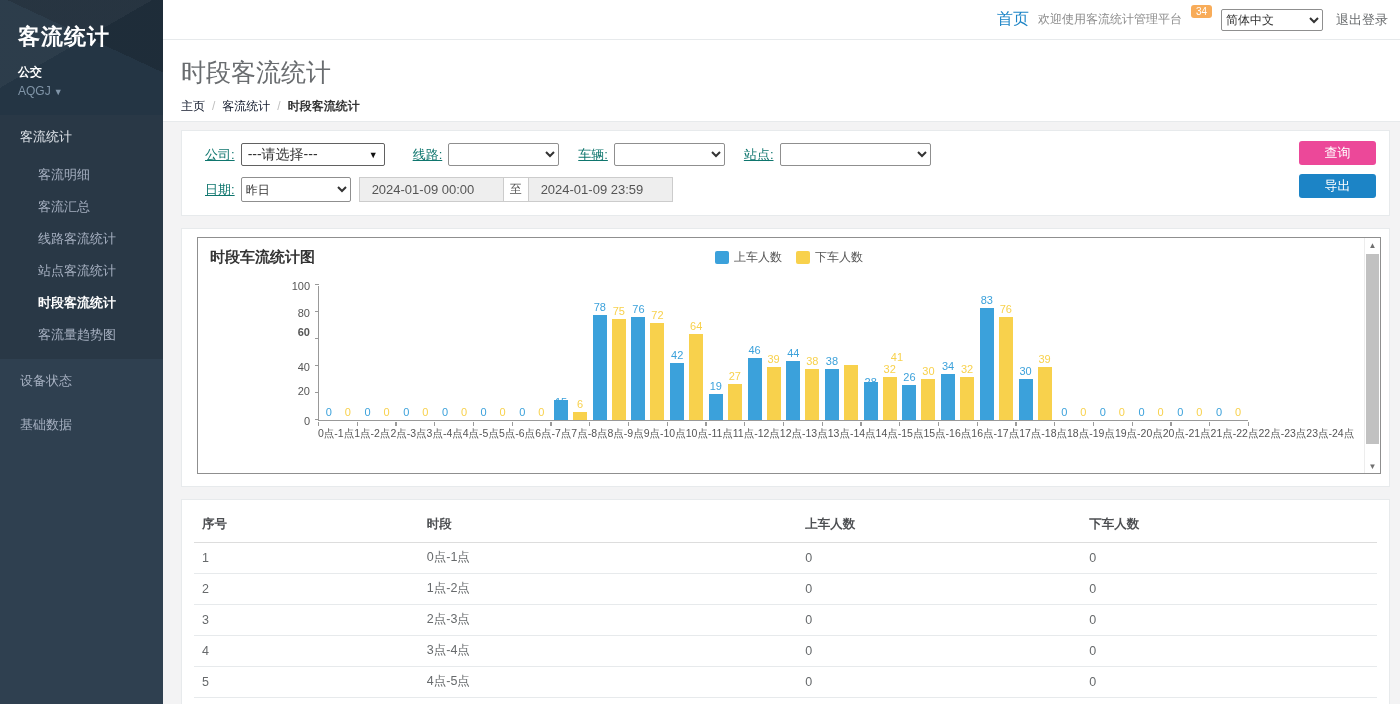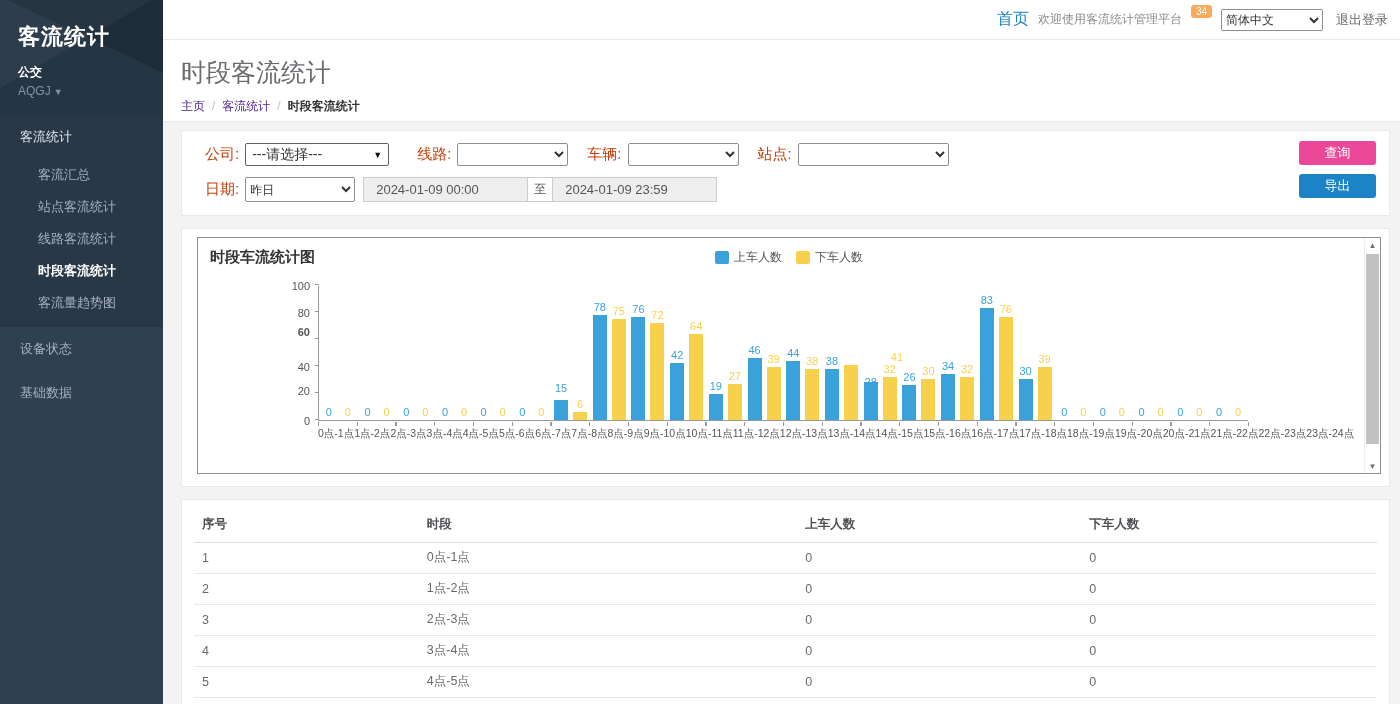--- a/index.html
+++ b/index.html
@@ -33,40 +33,40 @@
   .notif-badge { background:#f8ac59; color:#fff; font-size:10px; padding:1px 5px;
     border-radius:3px; position:relative; top:-8px; }
   .lang-select { width:102px; height:22px; font-size:12px; color:#333;
     border:1px solid #8f8f8f; border-radius:2px; background:#fff;
     font-family:"Liberation Sans","DejaVu Sans",sans-serif; }
   .logout-link { color:#676a6c; font-size:13px; cursor:pointer; margin-left:4px; }
 
   .page-heading { background:#fff; padding:16px 0 13px 18px; border-bottom:1px solid #e7eaec; height:82px; }
   .page-title { font-size:25px; font-weight:400; color:#696c6f; }
   .breadcrumb { margin-top:9px; font-size:12px; color:#676a6c; }
-  .breadcrumb .crumb { color:#4c1d95; cursor:pointer; }
+  .breadcrumb .crumb { color:#0f172a; cursor:pointer; }
   .breadcrumb .sep { color:#c0c0c0; padding:0 7px; }
   .breadcrumb .crumb.current { font-weight:bold; color:#333; cursor:default; }
 
   
   .filter-panel { margin:8px 10px 0 18px; background:#fff; border:1px solid #e7eaec;
     padding:12px 12px 13px 23px; position:relative; }
   .filter-row { display:flex; align-items:center; }
   .filter-row + .filter-row { margin-top:11px; }
-  .f-label { font-size:15px; color:#c2410c; margin-right:6px; }
+  .f-label { font-size:13px; color:#0f766e; margin-right:6px;text-decoration:underline; }
   .sel-fake { width:144px; height:23px; border:1px solid #616161; border-radius:2px; background:#fff;
     display:flex; align-items:center; justify-content:space-between; padding:0 6px; cursor:pointer; }
   .sel-fake .sel-text { font-size:14px; color:#333; }
   .sel-fake .caret-down { font-size:9px; color:#111; }
   .f-select { height:23px; border:1px solid #8f8f8f; border-radius:2px; background:#fff;
     font-size:12px; color:#333; font-family:"Liberation Sans","DejaVu Sans",sans-serif; }
   .w111 { width:111px; } .w151 { width:151px; }
   .gap28 { margin-left:28px; } .gap19 { margin-left:19px; }
   .date-select { width:110px; height:25px; }
-  .date-input { width:164px; height:25px; background:#eee; border:1px solid #ccc;
+  .date-input { width:144px; height:25px; background:#eee; border:1px solid #ccc;
     color:#555; font-size:13px; padding:0 0 0 12px;
     font-family:"Liberation Sans","DejaVu Sans",sans-serif; }
   .date-input.from { margin-left:8px; border-right:none; }
   .date-sep { width:26px; height:25px; border:1px solid #ccc; background:#fff;
     display:flex; align-items:center; justify-content:center; font-size:12px; color:#555; }
   .date-input.to { border-left:none; }
   .btn { position:absolute; right:13px; width:77px; height:24px; border:none; border-radius:3px;
     color:#fff; font-size:13px; cursor:pointer; font-family:"Liberation Sans","DejaVu Sans",sans-serif; }
   .btn-query { top:10px; background:#ec4899; }
   .btn-export { top:43px; background:#1c84c6; }
@@ -114,23 +114,24 @@
 
 <div class="sidebar">
   <div class="logo-area">
     <div class="app-title">客流统计</div>
     <div class="org-name">公交</div>
     <div class="user-name"><span>AQGJ</span><span class="user-caret">▼</span></div>
   </div>
   <div class="nav-section-active">
     <div class="nav-parent">客流统计</div>
     <div class="nav-sub">
+      <div class="nav-sub-item">客流明细</div>
       <div class="nav-sub-item">客流汇总</div>
+      <div class="nav-sub-item">线路客流统计</div>
       <div class="nav-sub-item">站点客流统计</div>
-      <div class="nav-sub-item">线路客流统计</div>
       <div class="nav-sub-item active">时段客流统计</div>
       <div class="nav-sub-item">客流量趋势图</div>
     </div>
   </div>
   <div class="nav-item">设备状态</div>
   <div class="nav-item">基础数据</div>
 </div>
 
 <div class="main">
   <div class="topbar">
@@ -247,21 +248,21 @@
                 <div class="bar-val" style="color: rgb(59, 161, 219); bottom: 2px;">0</div>
                 <div class="bar" style="height: 0px; background: rgb(59, 161, 219);"></div>
               </div>
               <div class="bar-col">
                 <div class="bar-val" style="color: rgb(248, 209, 76); bottom: 2px;">0</div>
                 <div class="bar" style="height: 0px; background: rgb(248, 209, 76);"></div>
               </div>
             </div>
             <div class="bar-group">
               <div class="bar-col">
-                <div class="bar-val" style="color: rgb(59, 161, 219); bottom: 26px;">15</div>
+                <div class="bar-val" style="color: rgb(59, 161, 219); bottom: 12px;">15</div>
                 <div class="bar" style="height: 20px; background: rgb(59, 161, 219);"></div>
               </div>
               <div class="bar-col">
                 <div class="bar-val" style="color: rgb(248, 209, 76); bottom: 10px;">6</div>
                 <div class="bar" style="height: 8px; background: rgb(248, 209, 76);"></div>
               </div>
             </div>
             <div class="bar-group">
               <div class="bar-col">
                 <div class="bar-val" style="color: rgb(59, 161, 219); bottom: 107px;">78</div>

